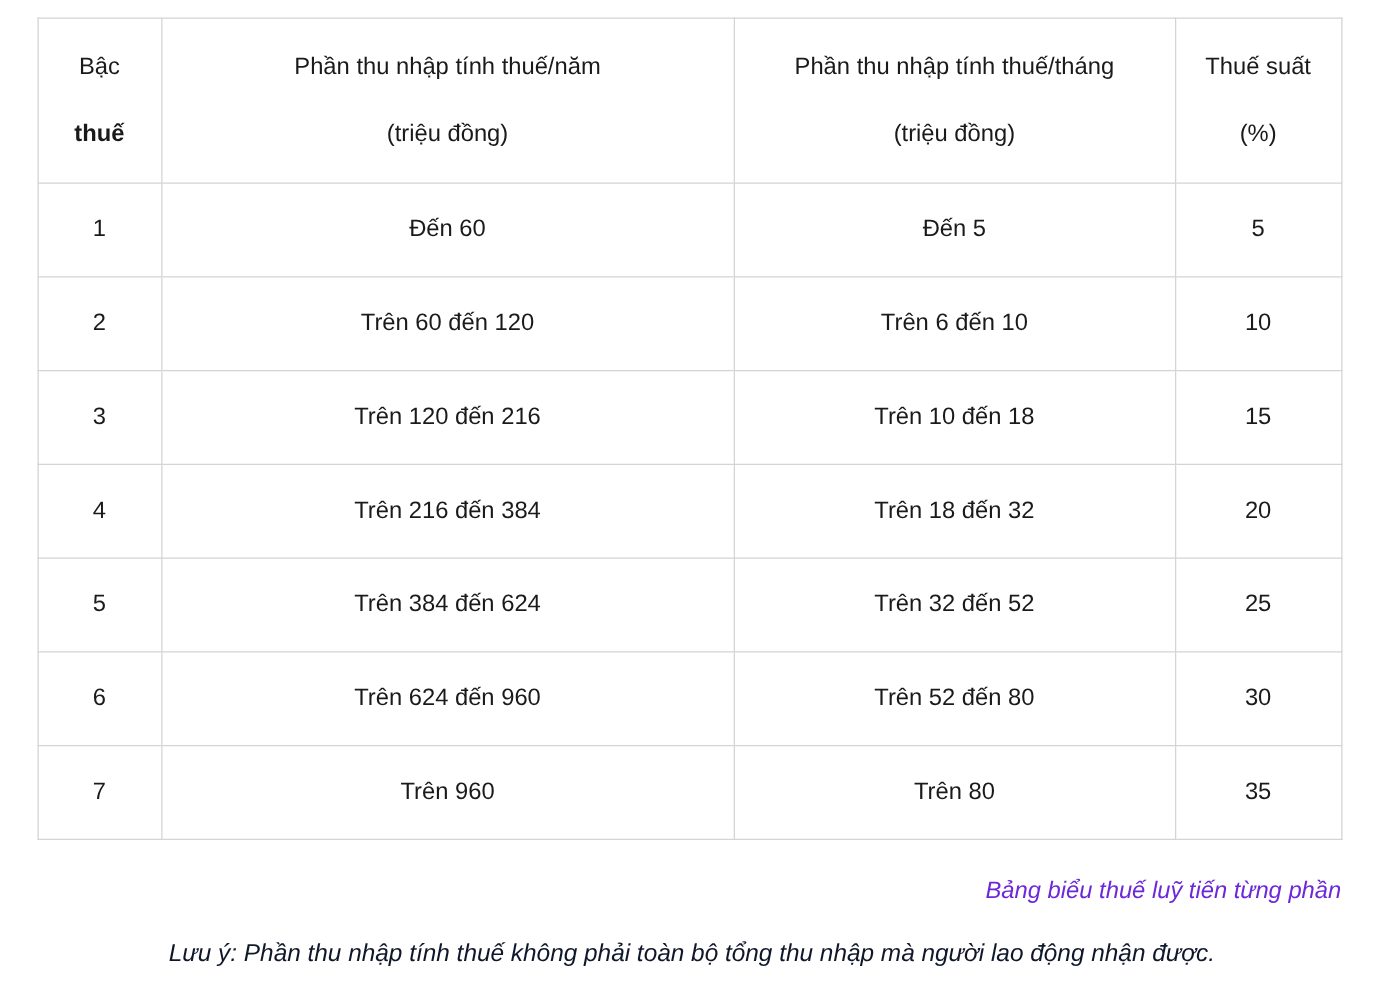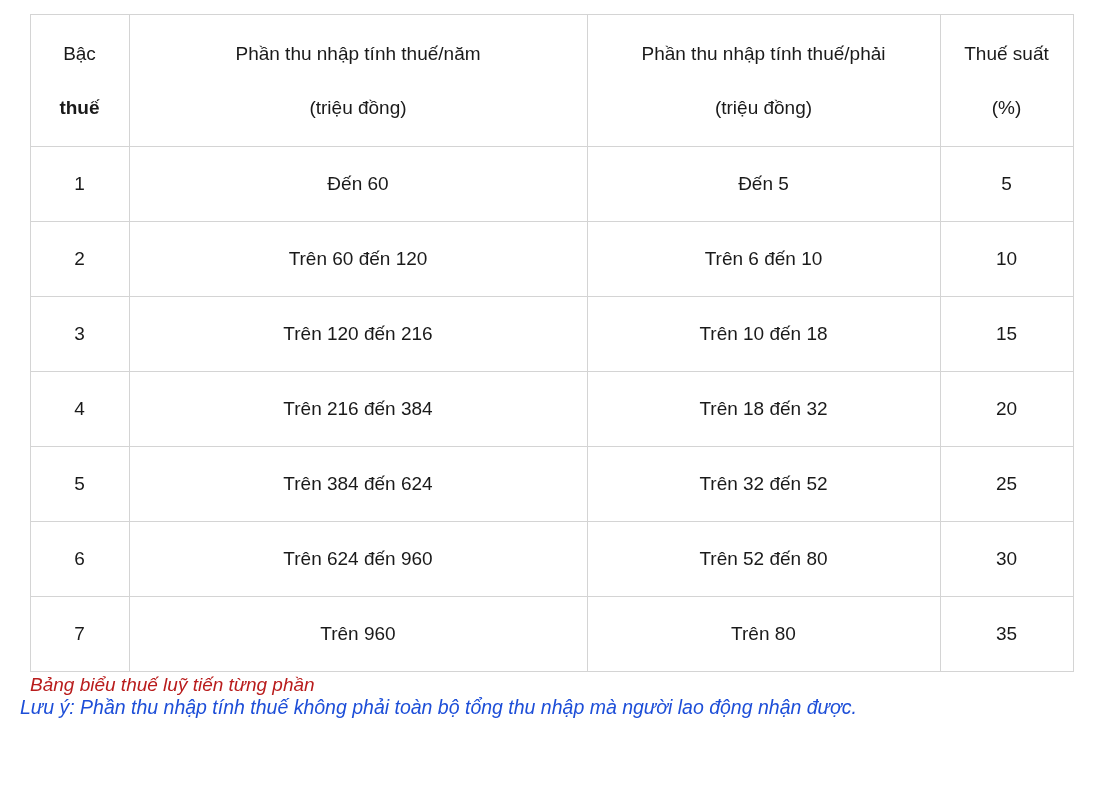--- a/index.html
+++ b/index.html
@@ -56,34 +56,36 @@
   tbody td {
     height: 74px;
     font-size: 19px;
   }
   col.c1 { width: 99px; }
   col.c2 { width: 458px; }
   col.c3 { width: 353px; }
   col.c4 { width: 133px; }
 
   .caption {
-    text-align: left;
+    text-align: right;
     font-style: italic;
     font-size: 19px;
-    margin-top: 2px;
-    color: #b91c1c;
+    margin-top: 30px;
+    color: #6d28d9;
     width: 1043px;
     margin-left: auto;
     margin-right: auto;
   }
   .note {
     font-style: italic;
     font-size: 19.5px;
-    color: #1d4ed8;
+    margin-top: 28px;
+    color: #0f172a;
     padding-left: 4px;
+    text-align: center;
   }
 </style>
 </head>
 <body>
 
 <div class="page">
 
   <table class="tax-table">
     <colgroup>
       <col class="c1">
@@ -95,21 +97,21 @@
       <tr>
         <th class="col-bac">
           <span>Bậc</span>
           <span class="unit">thuế</span>
         </th>
         <th>
           <span>Phần thu nhập tính thuế/năm</span>
           <span class="unit">(triệu đồng)</span>
         </th>
         <th>
-          <span>Phần thu nhập tính thuế/phải</span>
+          <span>Phần thu nhập tính thuế/tháng</span>
           <span class="unit">(triệu đồng)</span>
         </th>
         <th>
           <span>Thuế suất</span>
           <span class="unit">(%)</span>
         </th>
       </tr>
     </thead>
     <tbody>
       <tr>

